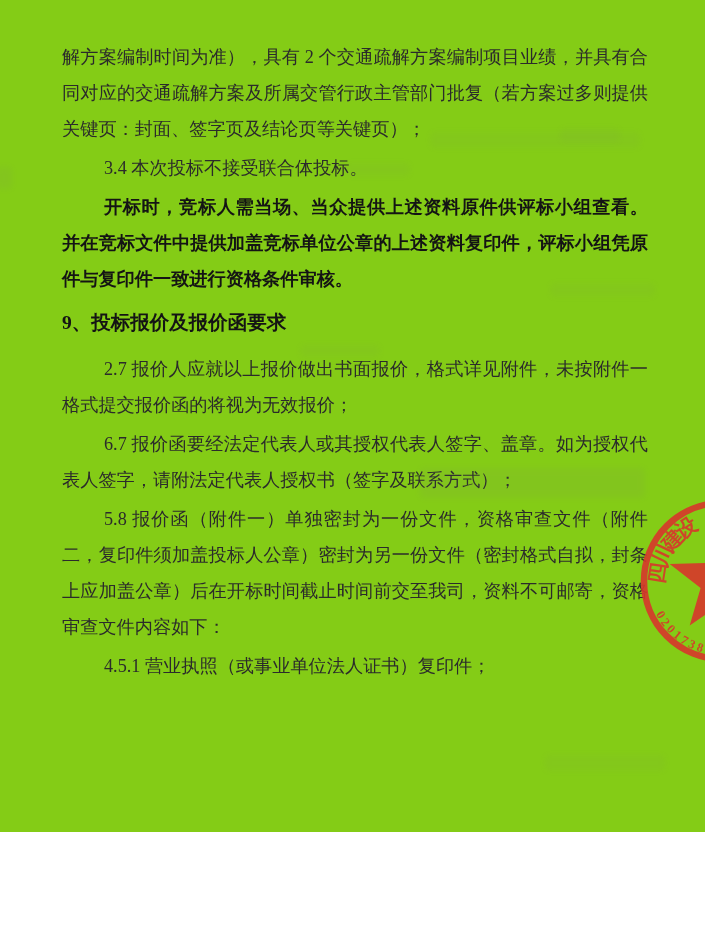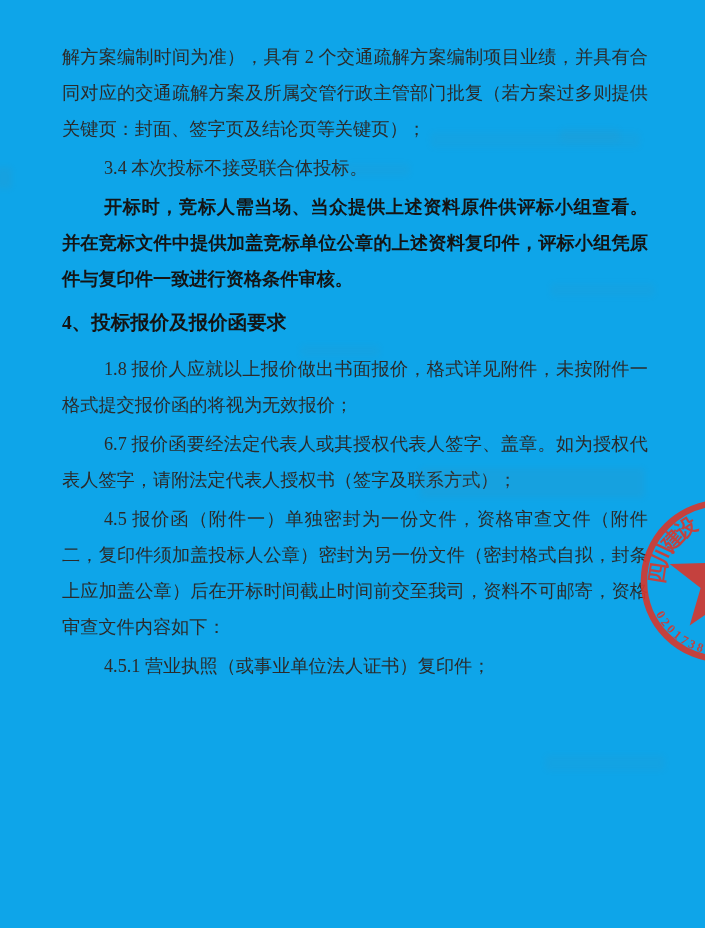--- a/index.html
+++ b/index.html
@@ -3,22 +3,22 @@
 <meta charset="utf-8">
 <style>
   html,body{margin:0;padding:0;}
   body{
     width:705px;height:928px;
     background:#ffffff;
     font-family:"Liberation Serif","DejaVu Serif",serif;
   }
   .page{
     position:relative;
-    width:705px;height:928px;
-    background:#0ea5e9;
+    width:705px;height:832px;
+    background:#84cc16;
     overflow:hidden;
   }
   .doc-text{
     position:absolute;
     left:62px;top:39px;
     width:586px;
     color:#2b2b2b;
     font-size:18.2px;
     line-height:36px;
     text-align:justify;
@@ -55,24 +55,24 @@
 </style>
 </head>
 <body>
 
 <div class="page">
 
   <div class="doc-text">
     <p>解方案编制时间为准），具有 2 个交通疏解方案编制项目业绩，并具有合同对应的交通疏解方案及所属交管行政主管部门批复（若方案过多则提供关键页：封面、签字页及结论页等关键页）；</p>
     <p class="indent">3.4 本次投标不接受联合体投标。</p>
     <p class="indent bold">开标时，竞标人需当场、当众提供上述资料原件供评标小组查看。并在竞标文件中提供加盖竞标单位公章的上述资料复印件，评标小组凭原件与复印件一致进行资格条件审核。</p>
-    <p class="heading">4、投标报价及报价函要求</p>
-    <p class="indent">1.8 报价人应就以上报价做出书面报价，格式详见附件，未按附件一格式提交报价函的将视为无效报价；</p>
+    <p class="heading">9、投标报价及报价函要求</p>
+    <p class="indent">2.7 报价人应就以上报价做出书面报价，格式详见附件，未按附件一格式提交报价函的将视为无效报价；</p>
     <p class="indent">6.7 报价函要经法定代表人或其授权代表人签字、盖章。如为授权代表人签字，请附法定代表人授权书（签字及联系方式）；</p>
-    <p class="indent">4.5 报价函（附件一）单独密封为一份文件，资格审查文件（附件二，复印件须加盖投标人公章）密封为另一份文件（密封格式自拟，封条上应加盖公章）后在开标时间截止时间前交至我司，资料不可邮寄，资格审查文件内容如下：</p>
+    <p class="indent">5.8 报价函（附件一）单独密封为一份文件，资格审查文件（附件二，复印件须加盖投标人公章）密封为另一份文件（密封格式自拟，封条上应加盖公章）后在开标时间截止时间前交至我司，资料不可邮寄，资格审查文件内容如下：</p>
     <p class="indent">4.5.1 营业执照（或事业单位法人证书）复印件；</p>
   </div>
 
   <div class="smudge" style="left:430px;top:132px;width:210px;height:16px;"></div>
   <div class="smudge" style="left:345px;top:163px;width:65px;height:13px;"></div>
   <div class="smudge dark" style="left:-4px;top:167px;width:16px;height:22px;"></div>
   <div class="smudge" style="left:550px;top:283px;width:105px;height:14px;"></div>
   <div class="smudge" style="left:300px;top:345px;width:80px;height:12px;"></div>
   <div class="smudge dark" style="left:420px;top:468px;width:225px;height:30px;"></div>
   <div class="smudge" style="left:545px;top:755px;width:120px;height:16px;"></div>

